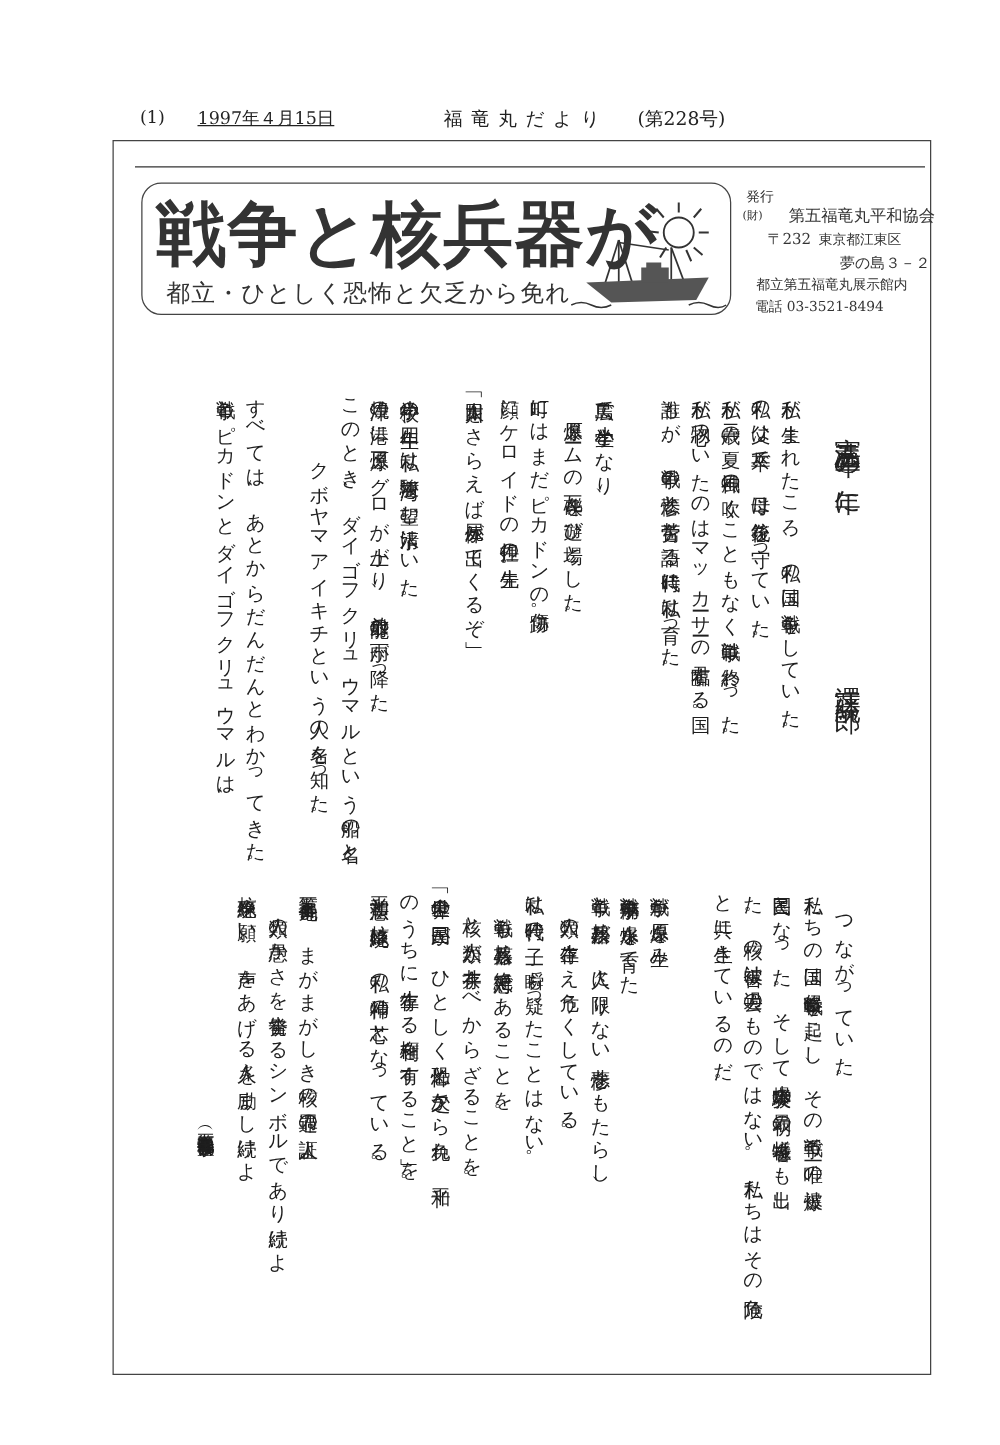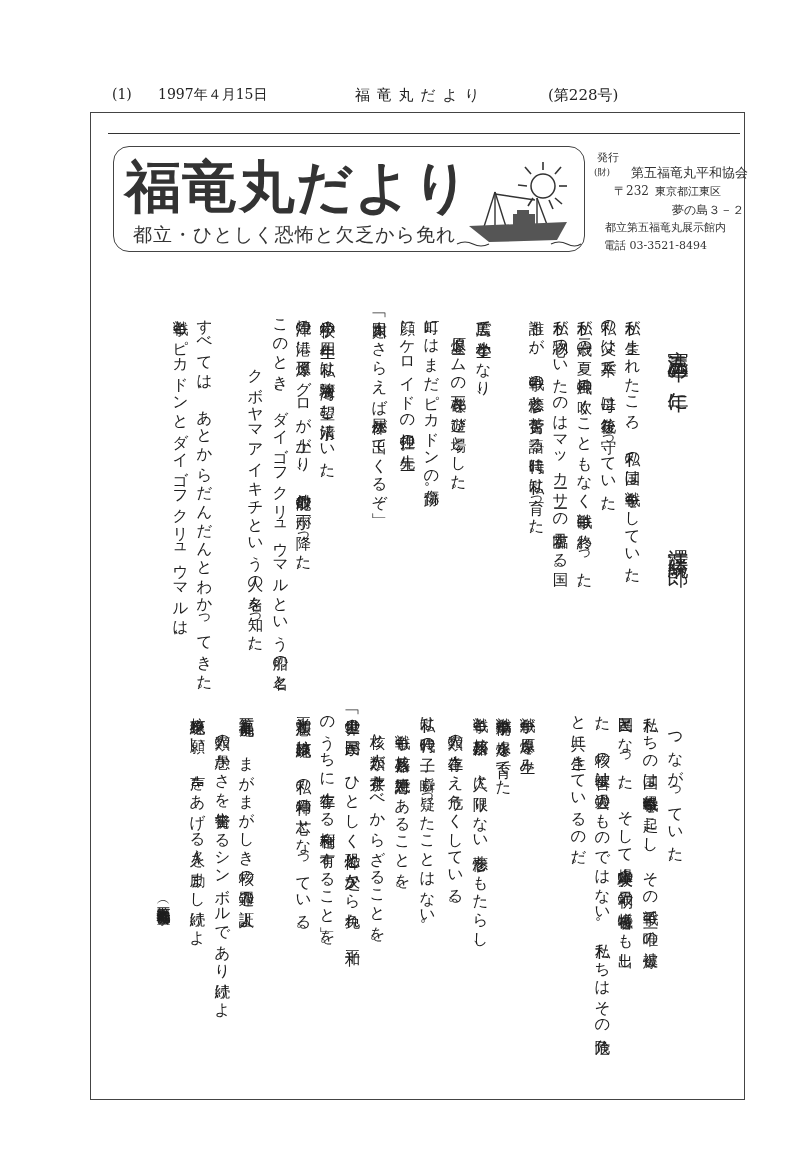--- a/index.html
+++ b/index.html
@@ -32,29 +32,29 @@
     font-family: "DejaVu Sans", sans-serif;
   }
   .title-col { font-size: 21px; letter-spacing: 3px; font-family: "DejaVu Sans", sans-serif; color:#222; }
   .author-col { font-size: 21px; letter-spacing: 4px; font-family: "DejaVu Sans", sans-serif; color:#222; }
   .footer-col { font-size: 14px; letter-spacing: 0.5px; }
 </style>
 </head>
 <body>
 
 <div class="abs running-header" style="left:112px;">(1)</div>
-<div class="abs running-header" style="left:158px;">1997年４月15日</div>
+<div class="abs running-header" style="left:158px;text-decoration:underline;">1997年４月15日</div>
 <div class="abs running-header" style="left:355px; font-size:15px; letter-spacing:1px;">福 竜 丸 だ よ り</div>
-<div class="abs running-header" style="left:510px; font-size:15px;margin-left:38px;">(第228号)</div>
+<div class="abs running-header" style="left:510px; font-size:15px;">(第228号)</div>
 
 <div class="abs frame"></div>
 <div class="abs top-rule"></div>
 
 <div class="abs masthead"></div>
-<div class="abs mast-title">福竜丸だより</div>
+<div class="abs mast-title">戦争と核兵器が</div>
 <div class="abs mast-sub">都立・ひとしく恐怖と欠乏から免れ</div>
 <svg class="abs ship" viewBox="0 0 130 88">
 
   <circle cx="88" cy="26" r="12" fill="none" stroke="#333" stroke-width="1.5"></circle>
   <g stroke="#333" stroke-width="1.6">
     <line x1="88" y1="10" x2="88" y2="2"></line>
     <line x1="100" y1="14" x2="106" y2="7"></line>
     <line x1="104" y1="26" x2="112" y2="26"></line>
     <line x1="100" y1="38" x2="107" y2="44"></line>
     <line x1="76" y1="14" x2="70" y2="7"></line>

